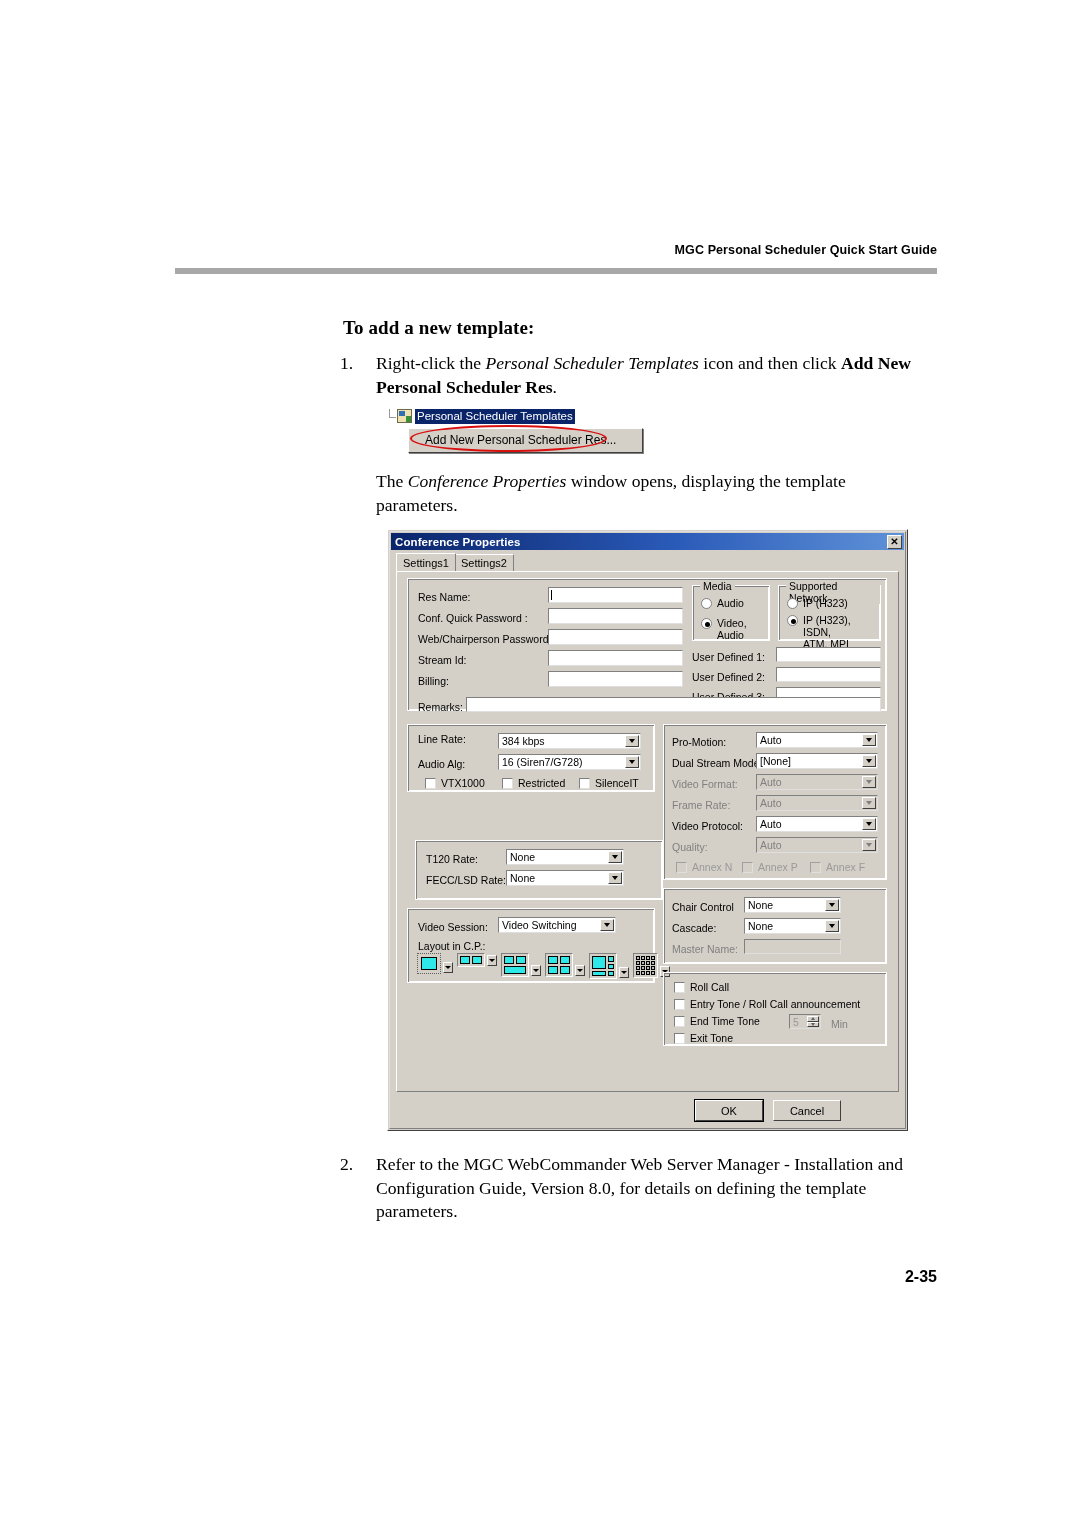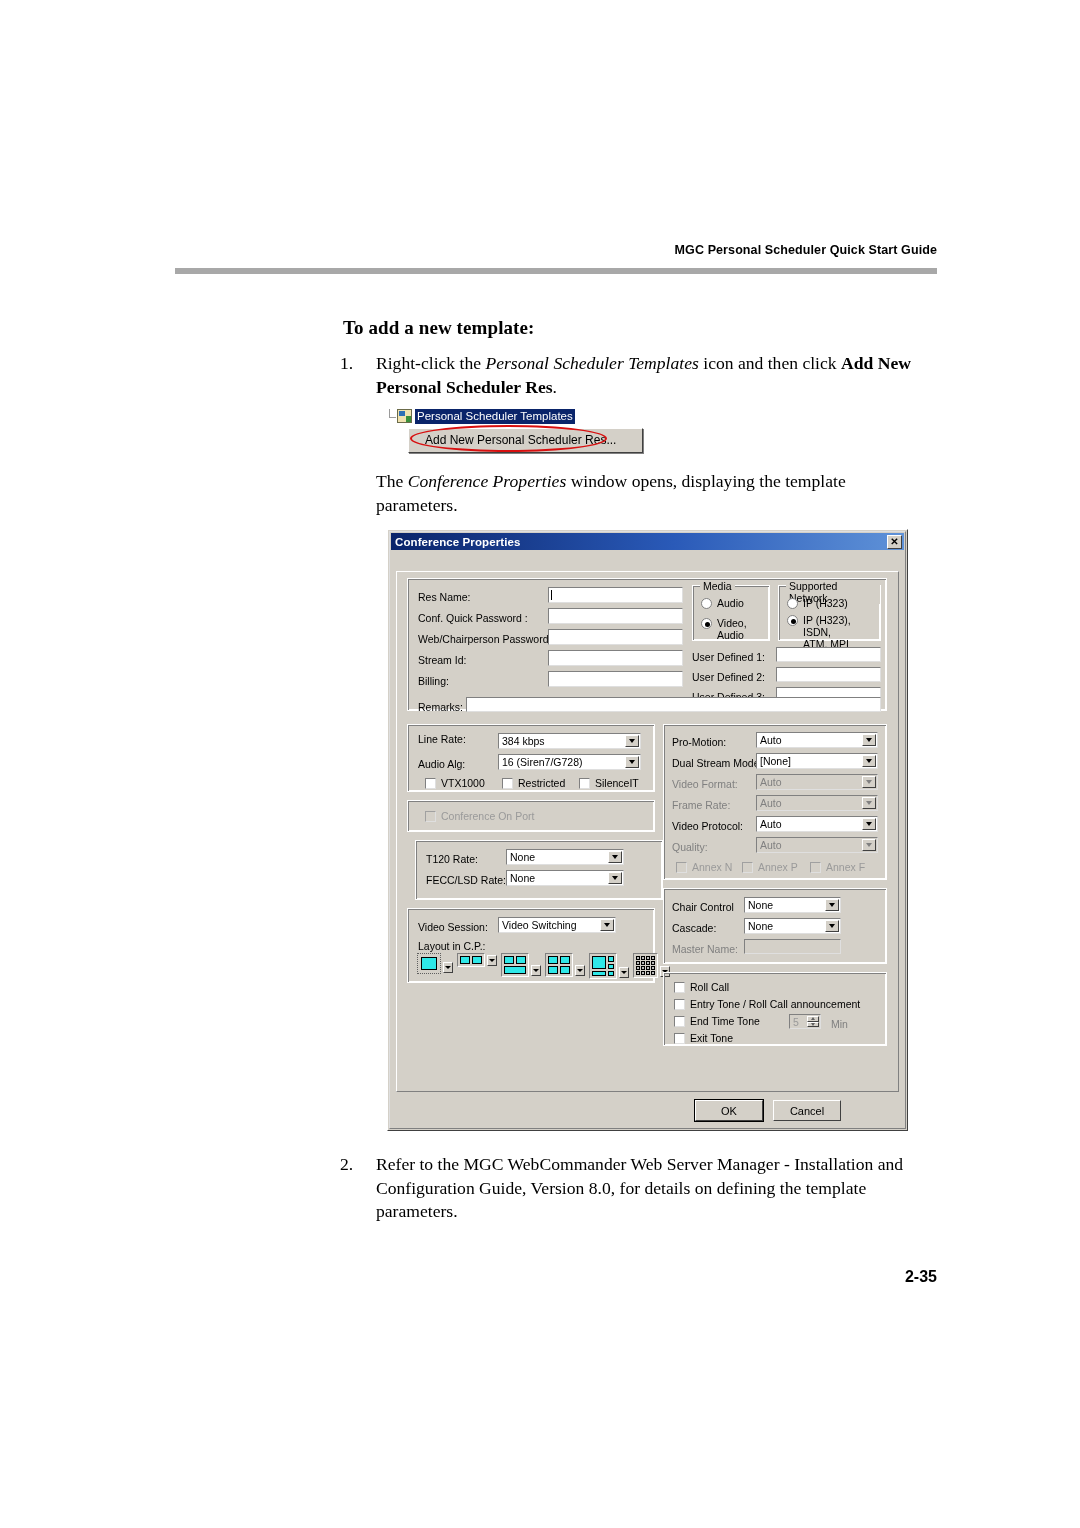--- a/index.html
+++ b/index.html
@@ -311,20 +311,28 @@
 <div class="para-note"><span>The </span><i>Conference Properties</i><span> window opens, displaying the template parameters.</span></div>
 
 <div class="dlg">
   <div class="dlg-inner"></div>
 
   <div class="titlebar">
     <span class="ttl">Conference Properties</span>
     <span class="closebtn">✕</span>
   </div>
 
+  <div class="tabstrip">
+    <div class="tab active">
+      <span>Settings1</span>
+    </div>
+    <div class="tab inactive">
+      <span>Settings2</span>
+    </div>
+  </div>
 
   <div class="tabpane">
 
     <div class="grp" style="left:10px; top:6px; width:480px; height:133px;">
       <div class="lbl" style="left:10px; top:12px;">Res Name:</div>
       <div class="tf" style="left:140px; top:8px; width:135px; height:16px;">
           <span class="caret"></span>
         </div>
 
       <div class="lbl" style="left:10px; top:33px;">Conf. Quick Password :</div>
@@ -394,26 +402,20 @@
       <div class="chk" style="left:94px; top:52px;">
         <span class="box"></span>
         <span>Restricted</span>
       </div>
       <div class="chk" style="left:171px; top:52px;">
         <span class="box"></span>
         <span>SilenceIT</span>
       </div>
     </div>
 
-    <div class="grp" style="left:10px; top:228px; width:248px; height:32px;">
-      <div class="chk dim" style="left:17px; top:9px;">
-        <span class="box"></span>
-        <span>Conference On Port</span>
-      </div>
-    </div>
 
     <div class="grp" style="left:18px; top:268px; width:248px; height:60px;">
       <div class="lbl" style="left:10px; top:12px;">T120 Rate:</div>
       <div class="cb" style="left:90px; top:8px; width:118px;">
         <span class="cbtext">None</span>
         <span class="arrow"></span>
       </div>
       <div class="lbl" style="left:10px; top:33px;">FECC/LSD Rate:</div>
       <div class="cb" style="left:90px; top:29px; width:118px;">
         <span class="cbtext">None</span>

